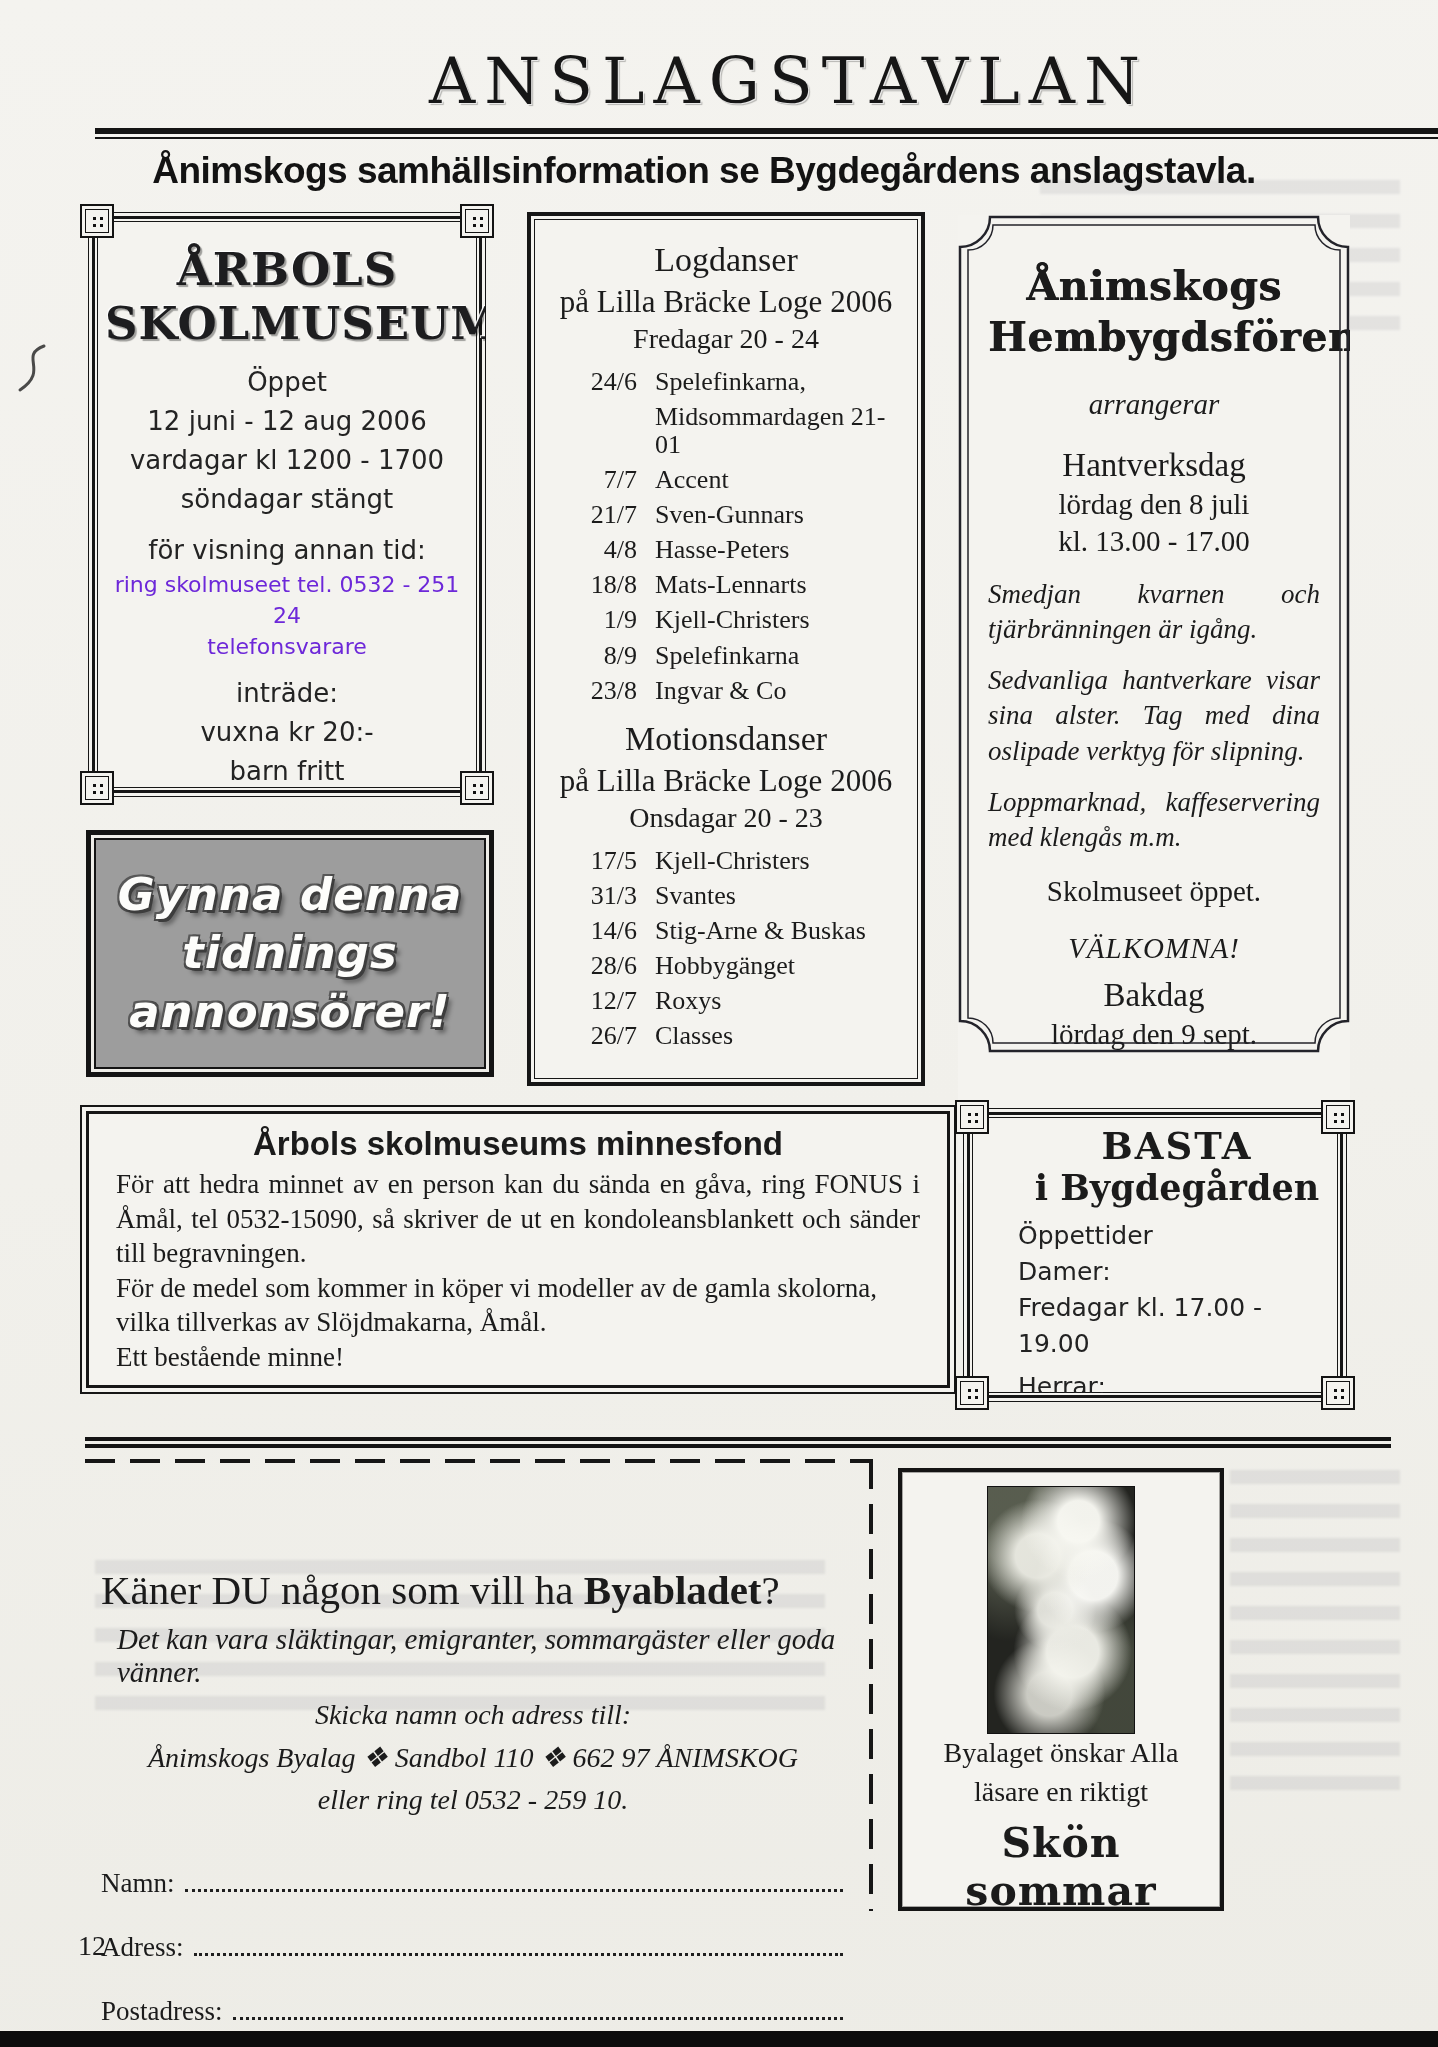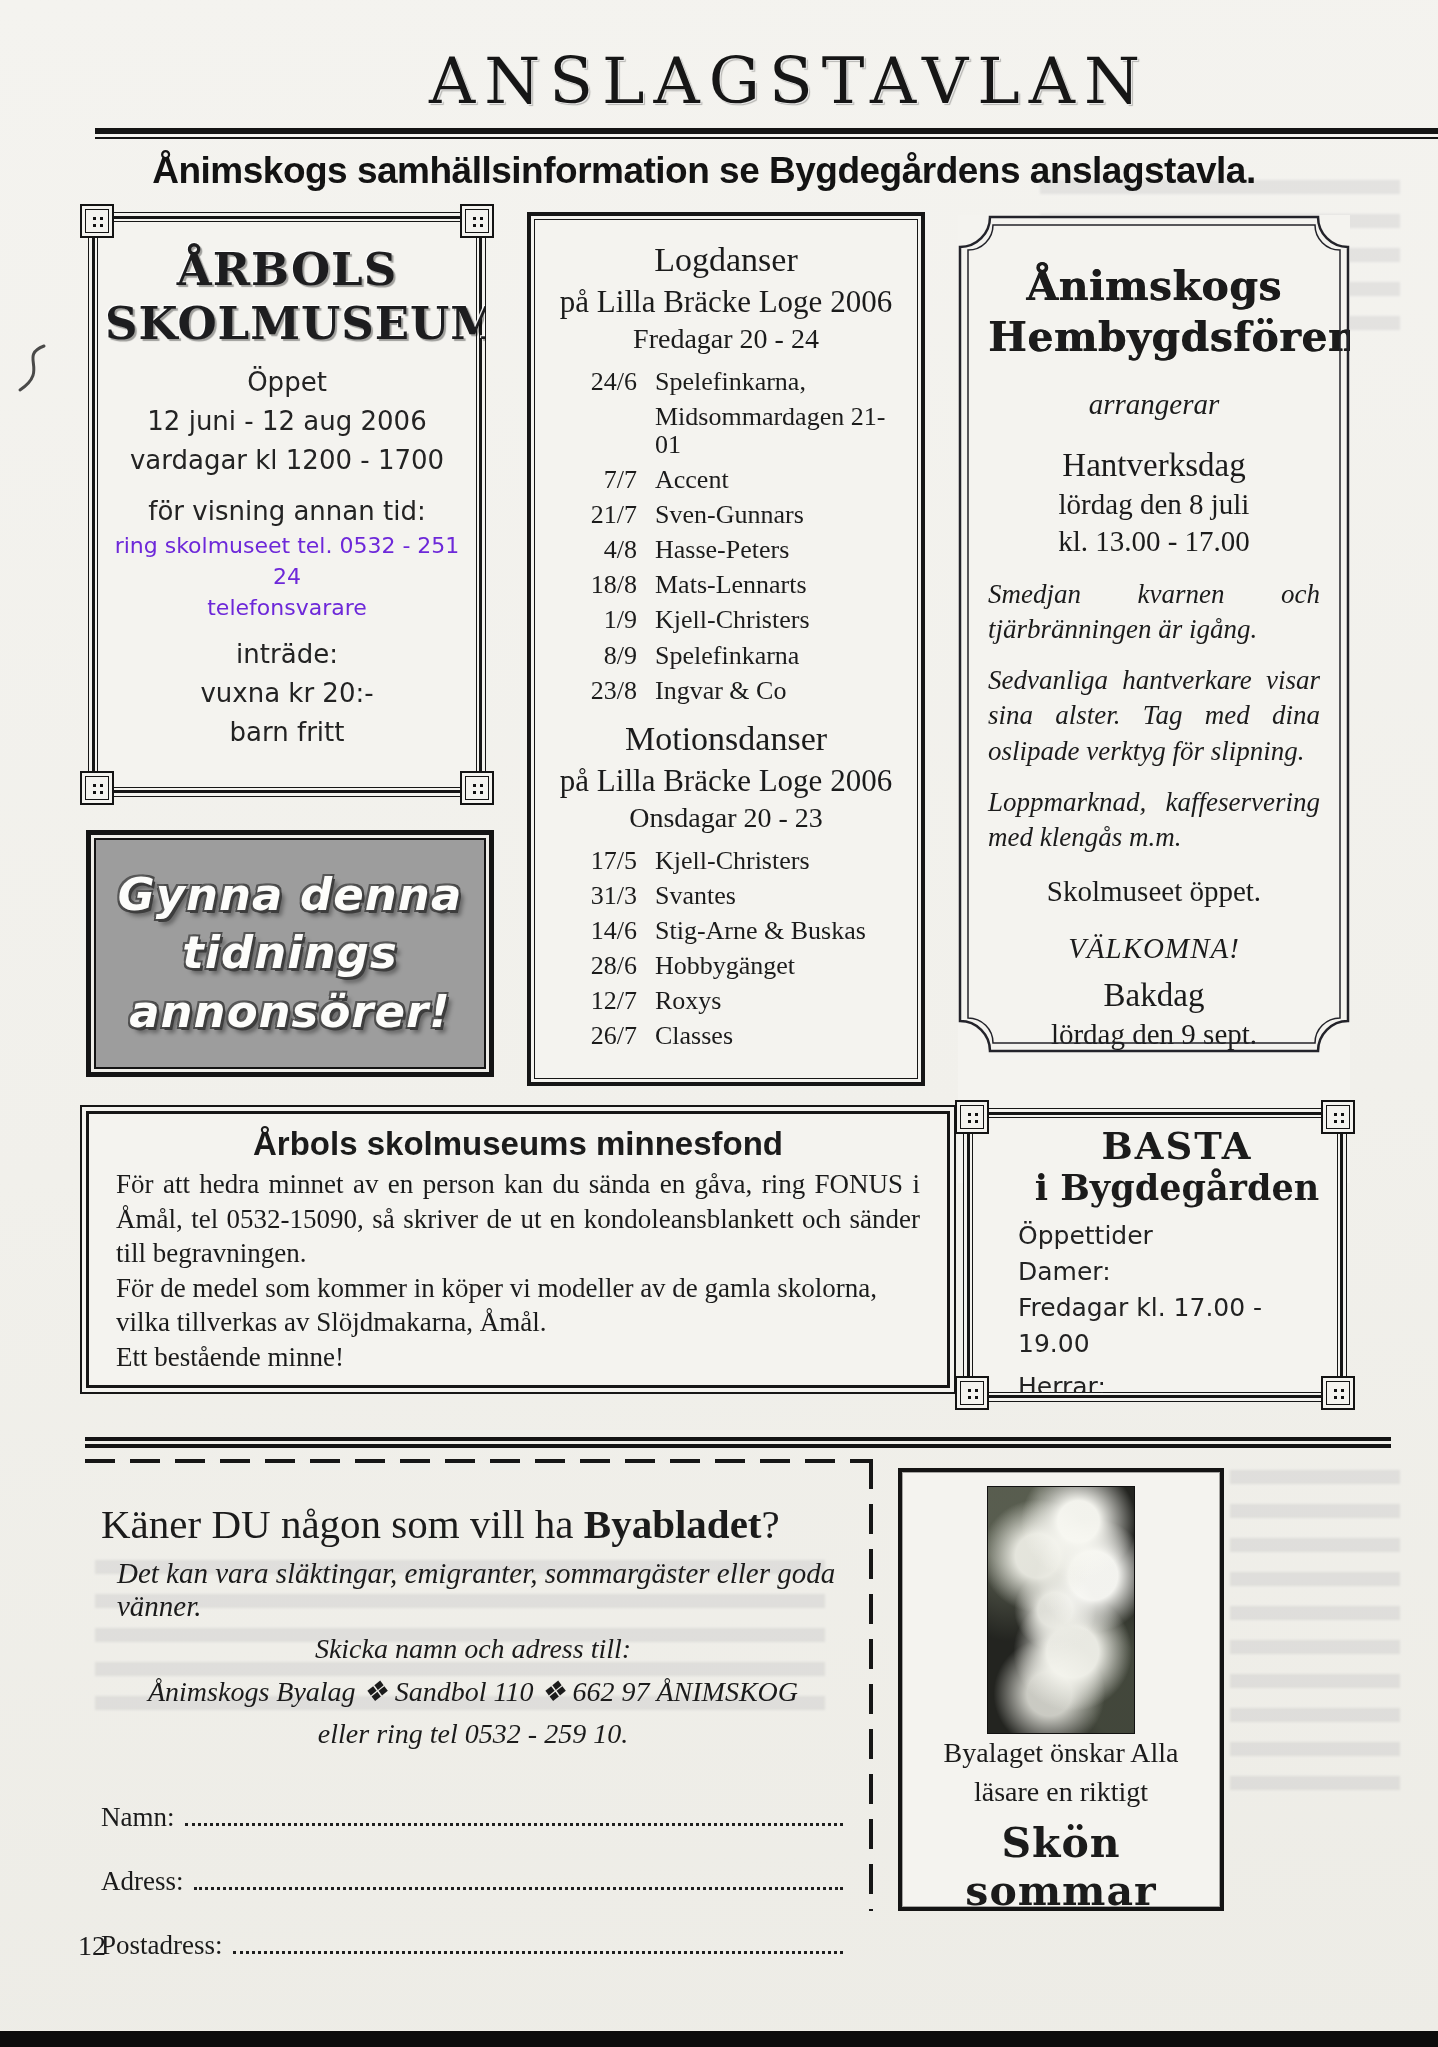--- a/index.html
+++ b/index.html
@@ -94,21 +94,21 @@
 
   
   #divider{position:absolute;left:85px;top:1437px;width:1306px;}
   #divider .thick{height:4px;background:#141414;}
   #divider .gap{height:3px;}
   .dash-h{position:absolute;left:85px;top:1459px;width:786px;height:4px;
     background:repeating-linear-gradient(90deg,#161616 0 30px,transparent 30px 45px);}
   .dash-v{position:absolute;left:869px;top:1459px;width:4px;height:452px;
     background:repeating-linear-gradient(180deg,#161616 0 30px,transparent 30px 45px);}
 
-  #coupon{position:absolute;left:85px;top:1484px;width:776px;height:450px;}
+  #coupon{position:absolute;left:85px;top:1550px;width:776px;height:450px;}
   .cp-head{margin:16px 0 0 16px;font-size:41px;line-height:1.2;}
   .cp-head b{font-weight:bold;}
   .cp-sub{margin:8px 0 0 32px;font-style:italic;font-size:29px;}
   .cp-center{text-align:center;font-style:italic;font-size:28px;margin-top:10px;}
   .cp-fields{margin:52px 0 0 16px;}
   .cp-row{display:flex;align-items:flex-end;margin-bottom:33px;width:742px;font-size:27px;}
   .cp-dots{flex:1;border-bottom:3px dotted #1f1f1f;margin-left:10px;margin-bottom:7px;height:0;}
 
   
   #box-summer{position:absolute;left:898px;top:1468px;width:318px;height:435px;
@@ -168,20 +168,21 @@
     <div class="corner c-tr"></div>
     <div class="corner c-bl"></div>
     <div class="corner c-br"></div>
     <div class="sk-pad">
       <div class="sk-title">ÅRBOLS</div>
       <div class="sk-title">SKOLMUSEUM</div>
       <div class="sk-gap"></div>
       <div class="sk-line">Öppet</div>
       <div class="sk-line">12 juni - 12 aug 2006</div>
       <div class="sk-line">vardagar kl 1200 - 1700</div>
+      <div class="sk-line">söndagar stängt</div>
       <div class="sk-gap"></div>
       <div class="sk-line">för visning annan tid:</div>
       <div class="sk-small">ring skolmuseet tel. 0532 - 251 24</div>
       <div class="sk-small">telefonsvarare</div>
       <div class="sk-gap"></div>
       <div class="sk-line">inträde:</div>
       <div class="sk-line">vuxna kr 20:-</div>
       <div class="sk-line">barn fritt</div>
 
     </div>

